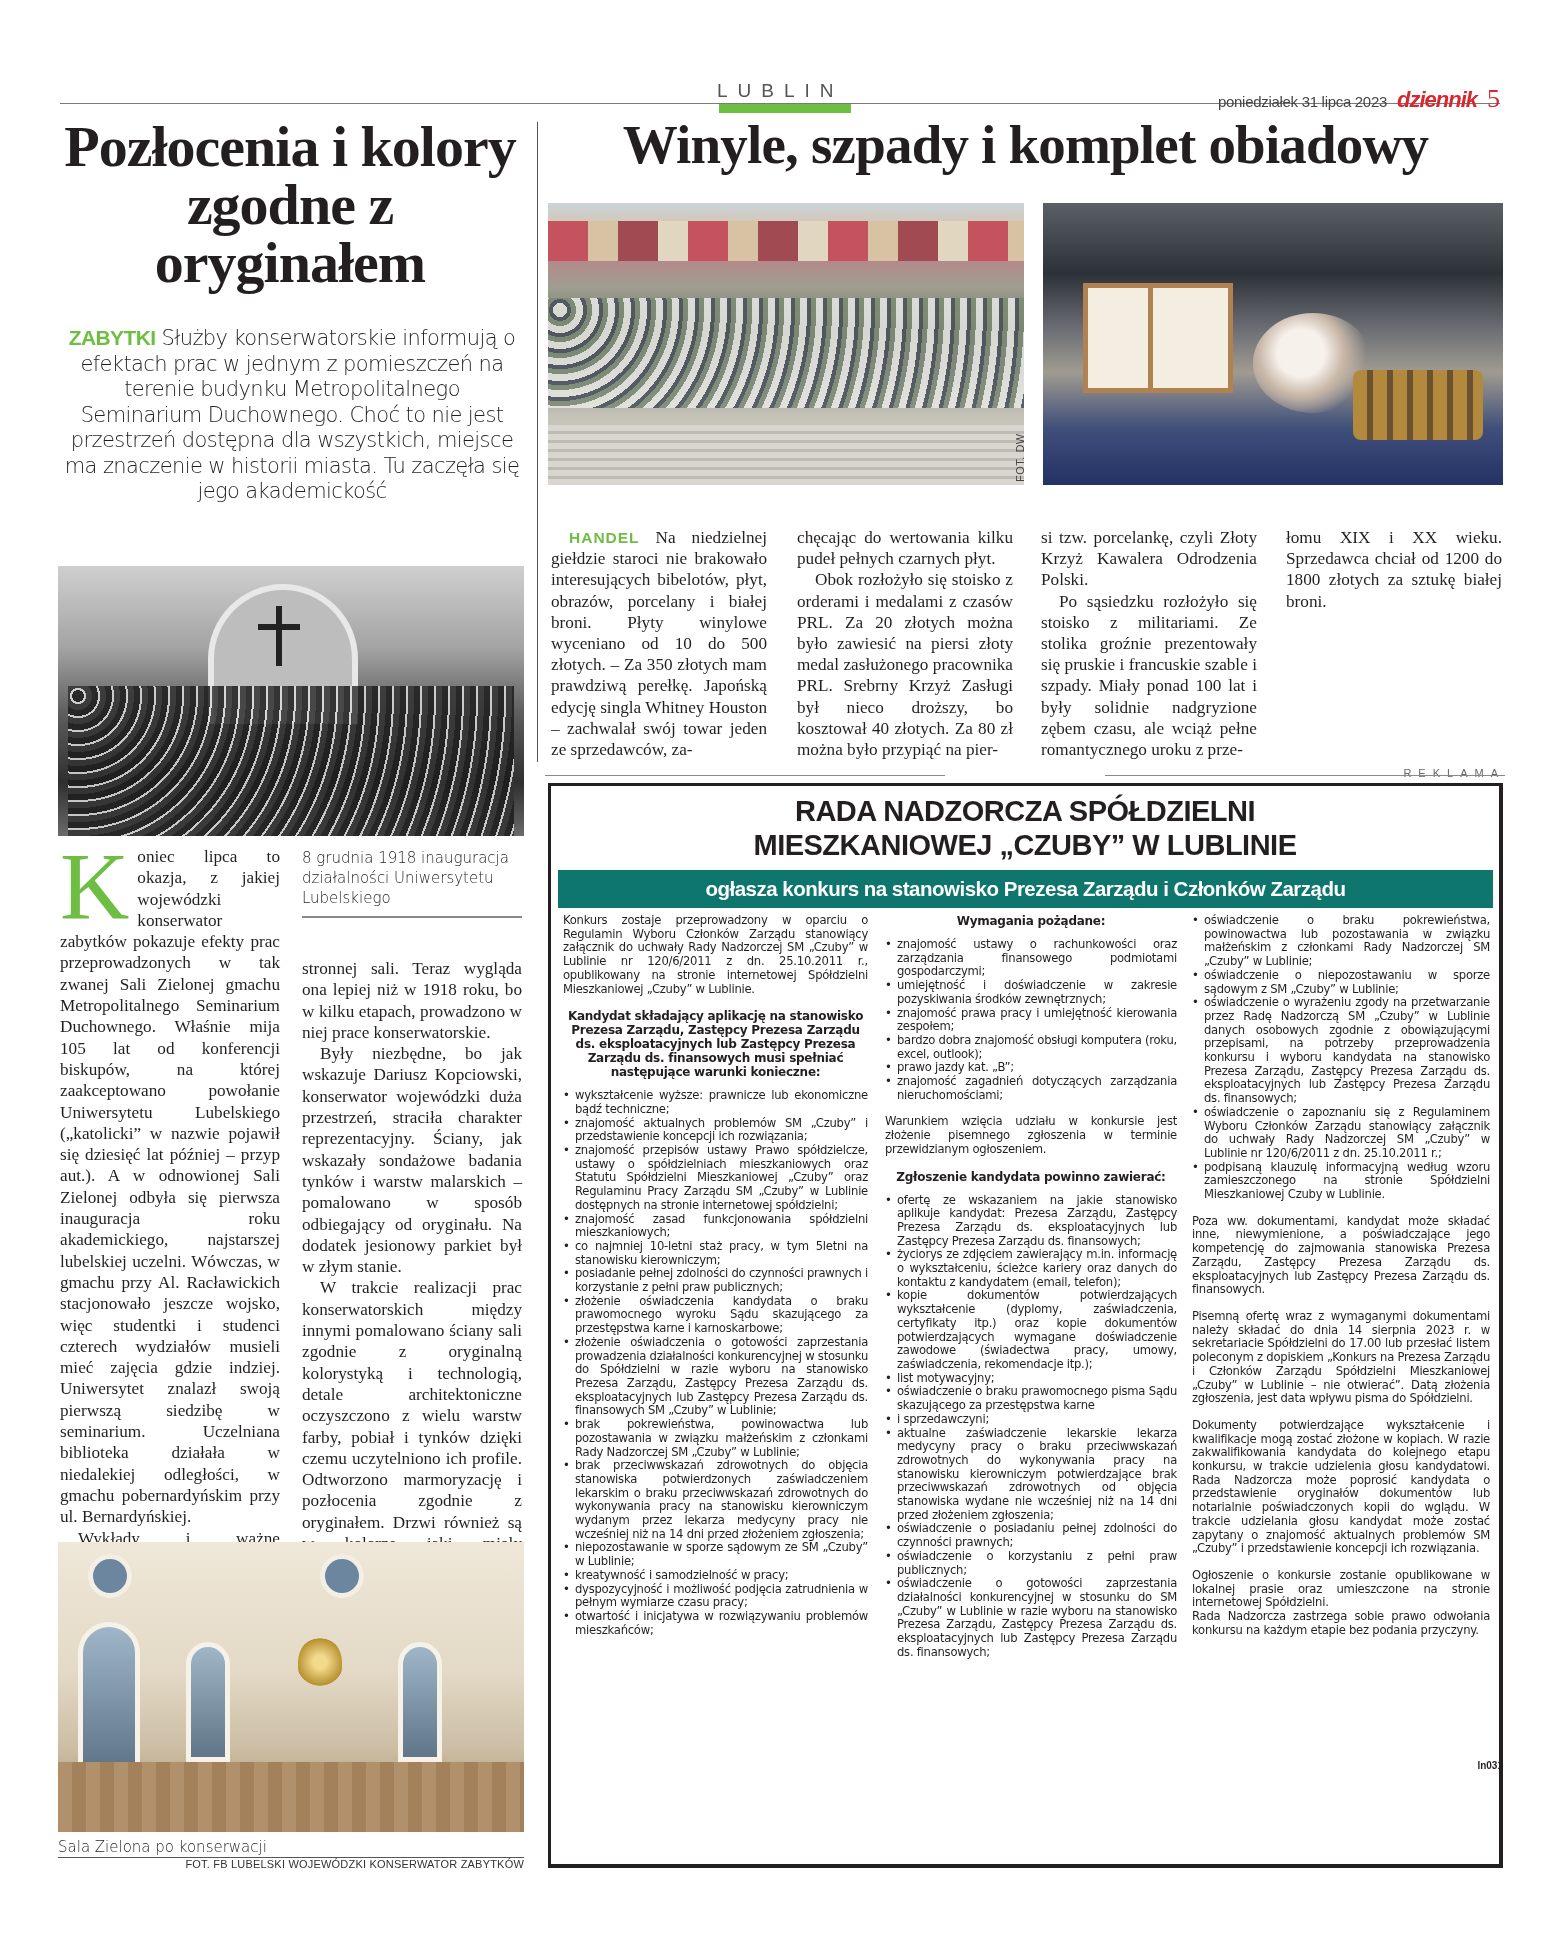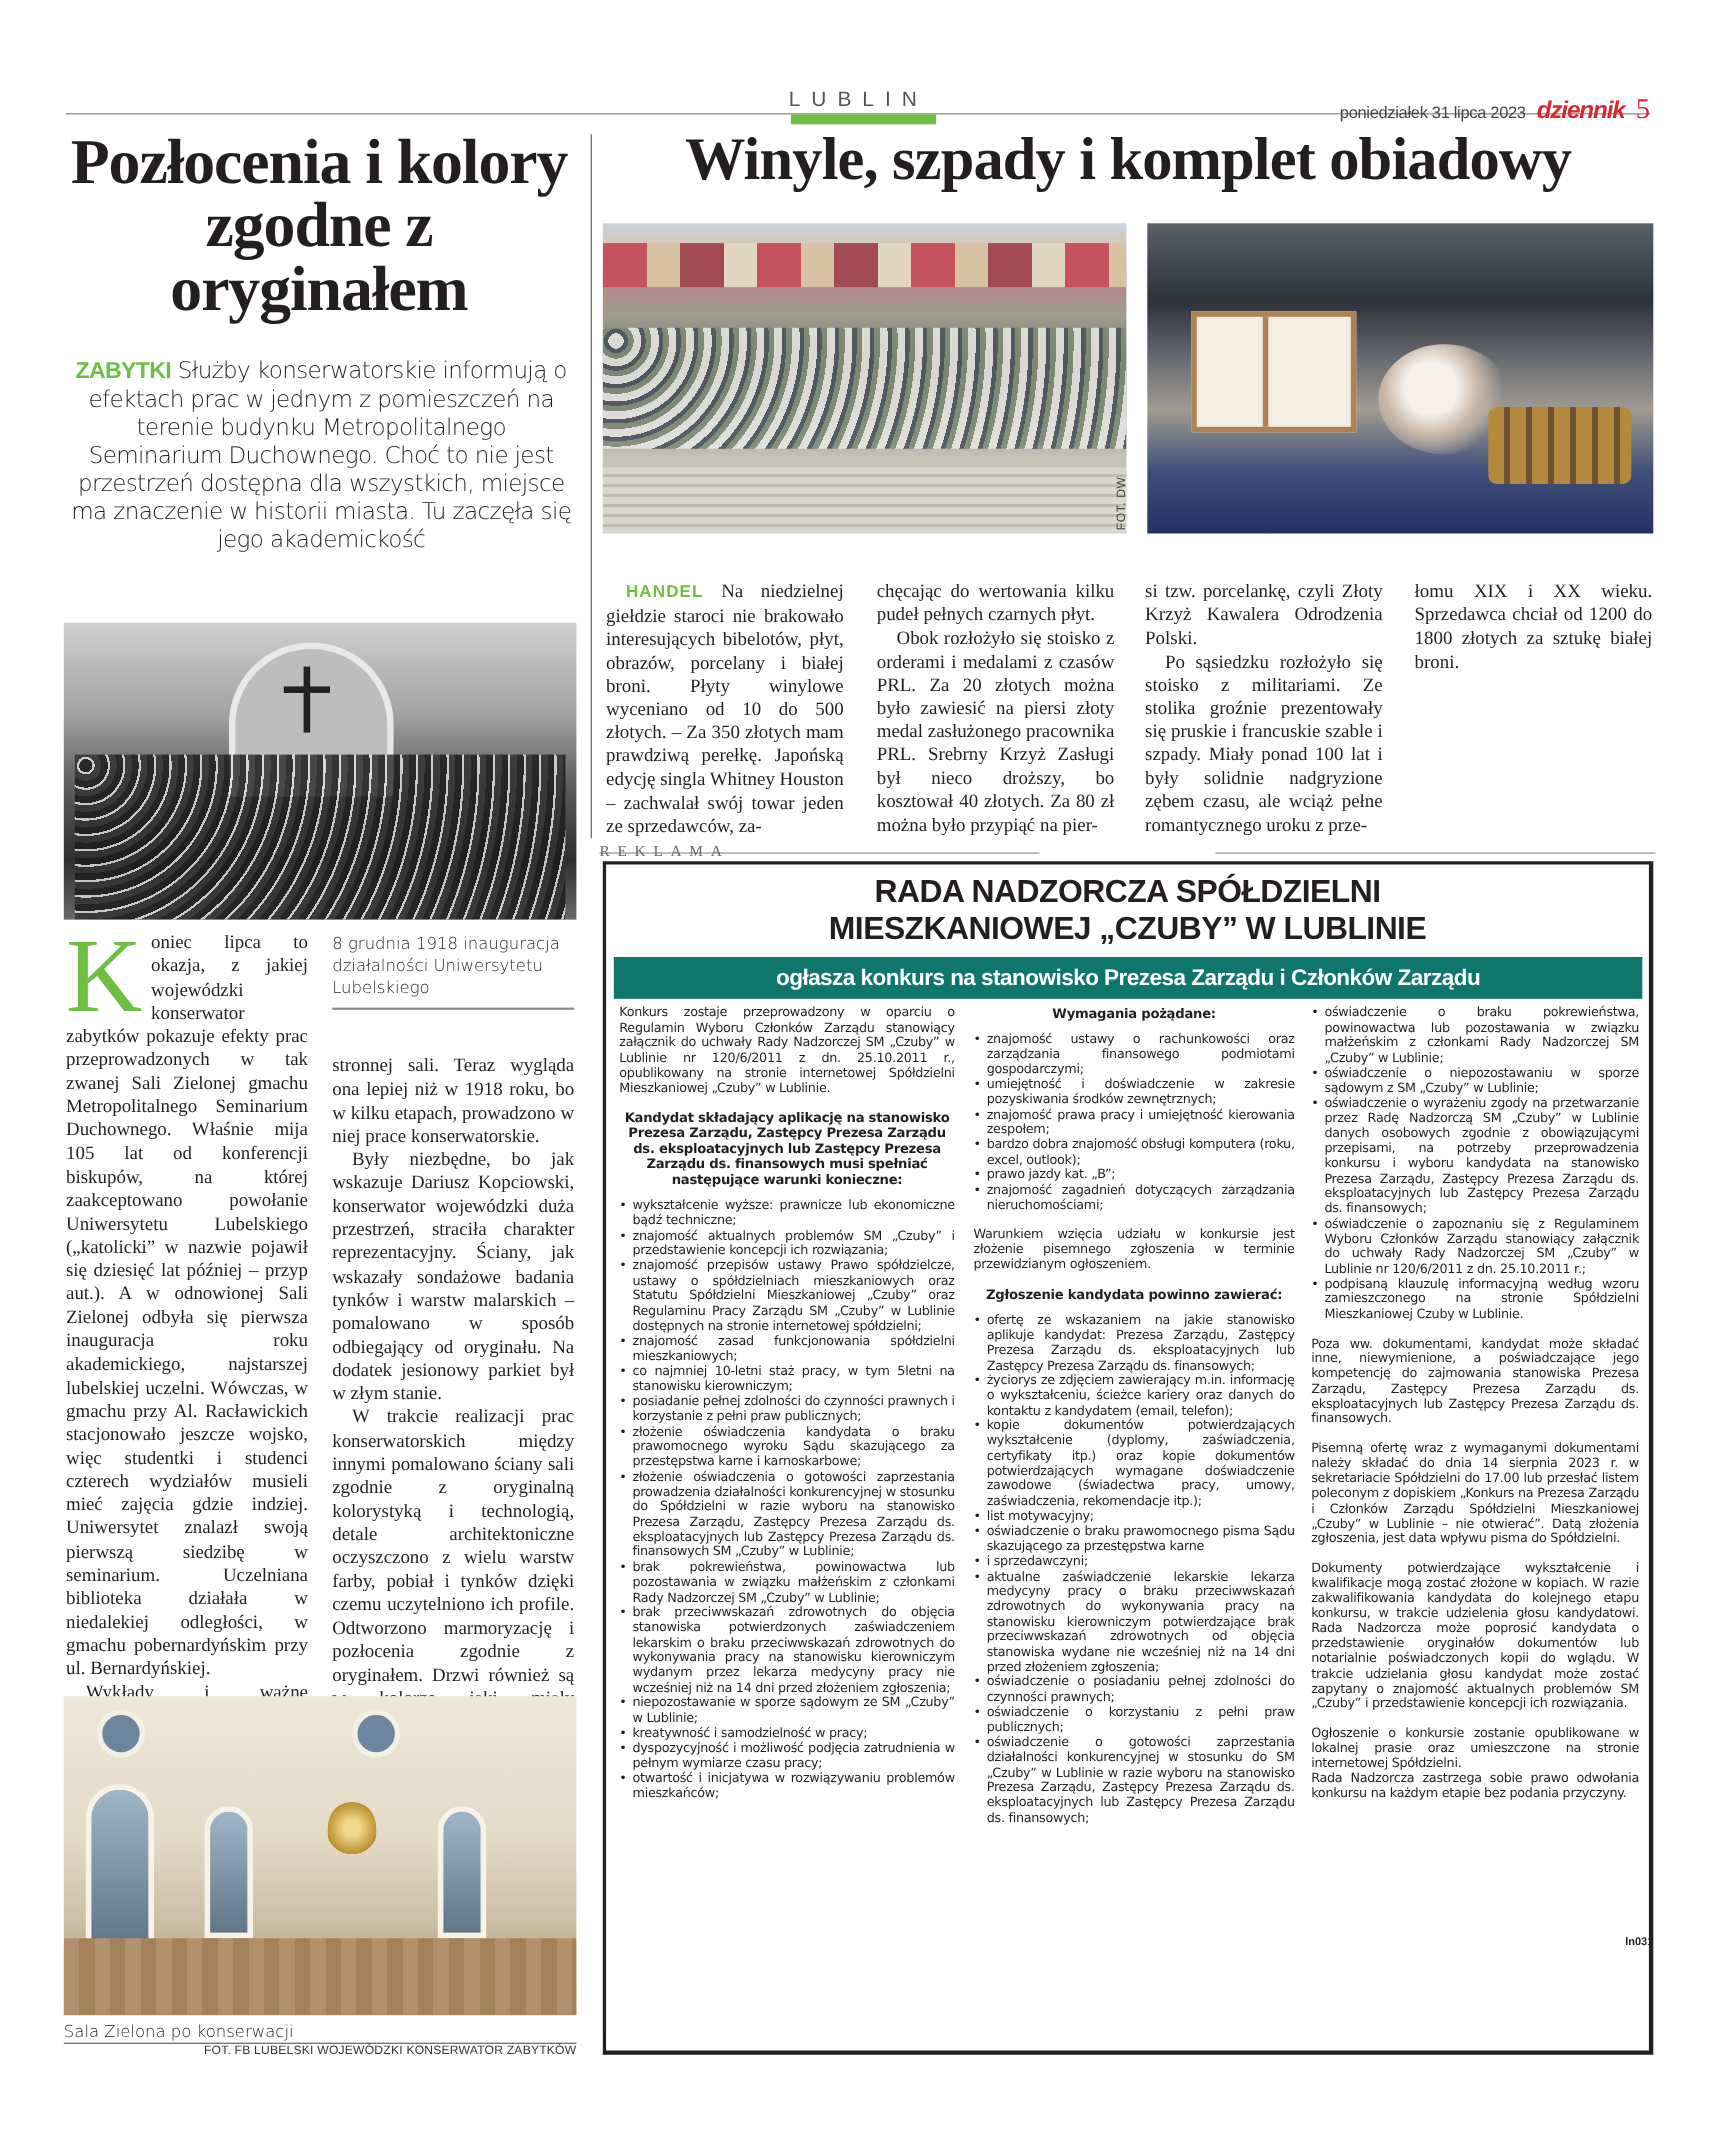--- a/index.html
+++ b/index.html
@@ -60,21 +60,21 @@
   .rcol { position: absolute; top: 527px; width: 216px; font-size: 17.2px; line-height: 21.2px; }
   .rc1 { left: 551px; }
   .rc2 { left: 797px; }
   .rc3 { left: 1041px; }
   .rc4 { left: 1286px; }
   .kicker-green2 { color: #6fbe44; font-weight: 700; font-family: "Liberation Sans", sans-serif; letter-spacing: 1px; font-size: 15.5px; }
 
   
   .reklama { position: absolute; left: 545px; top: 767px; width: 960px; height: 16px; }
   .reklama .line { position: absolute; top: 8px; height: 1px; background: #888; }
-  .reklama .label { position: absolute; left: 0; width: 100%; top: 0; text-align: left; font-family: Liberation Serif, serif; font-size: 14px; letter-spacing: 7px; color: #666; }
+  .reklama .label { position: absolute; left: 0; width: 100%; top: 0; text-align: right; font-family: Liberation Sans, sans-serif; font-size: 11px; letter-spacing: 7px; color: #666; }
   .ad-box { position: absolute; left: 548px; top: 783px; width: 955px; height: 1085px; border: 3px solid #231f20; border-bottom-width: 4px; border-right-width: 4px; }
   .ad-title { position: absolute; left: 0; top: 8px; width: 100%; text-align: center; font-family: "Liberation Sans", sans-serif; font-weight: 700; font-size: 29px; line-height: 34px; color: #231f20; letter-spacing: -0.5px; }
   .ad-band { position: absolute; left: 7px; top: 84px; width: 935px; height: 38px; background: #0f766e; color: #fff; text-align: center; font-family: "Liberation Sans", sans-serif; font-weight: 700; font-size: 20.5px; line-height: 38px; letter-spacing: -0.5px; }
   .ad-col { position: absolute; top: 128px; font-family: "DejaVu Sans", sans-serif; font-size: 11.6px; line-height: 13.7px; color: #231f20; text-align: justify; letter-spacing: -0.25px; }
   .ad-c1 { left: 12px; width: 305px; }
   .ad-c2 { left: 334px; width: 292px; }
   .ad-c3 { left: 641px; width: 298px; }
   .ad-col p { margin-bottom: 13px; }
   .ad-sub { font-weight: 700; text-align: center; margin: 8px 0 10px; font-size: 12px; line-height: 14px; }
   .ad-col ul { list-style: none; }

